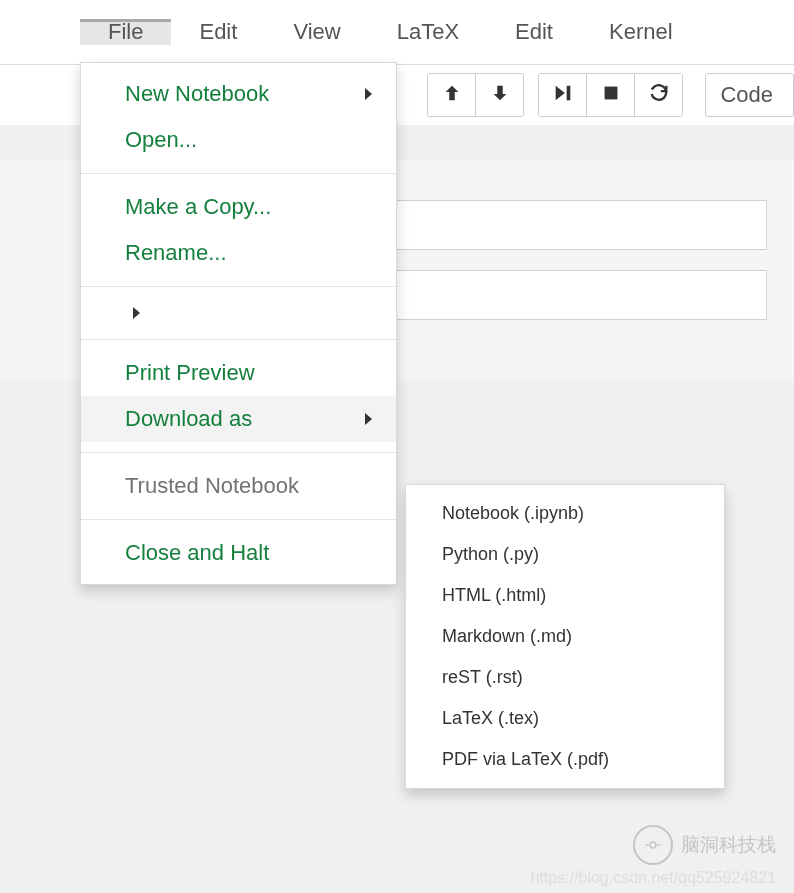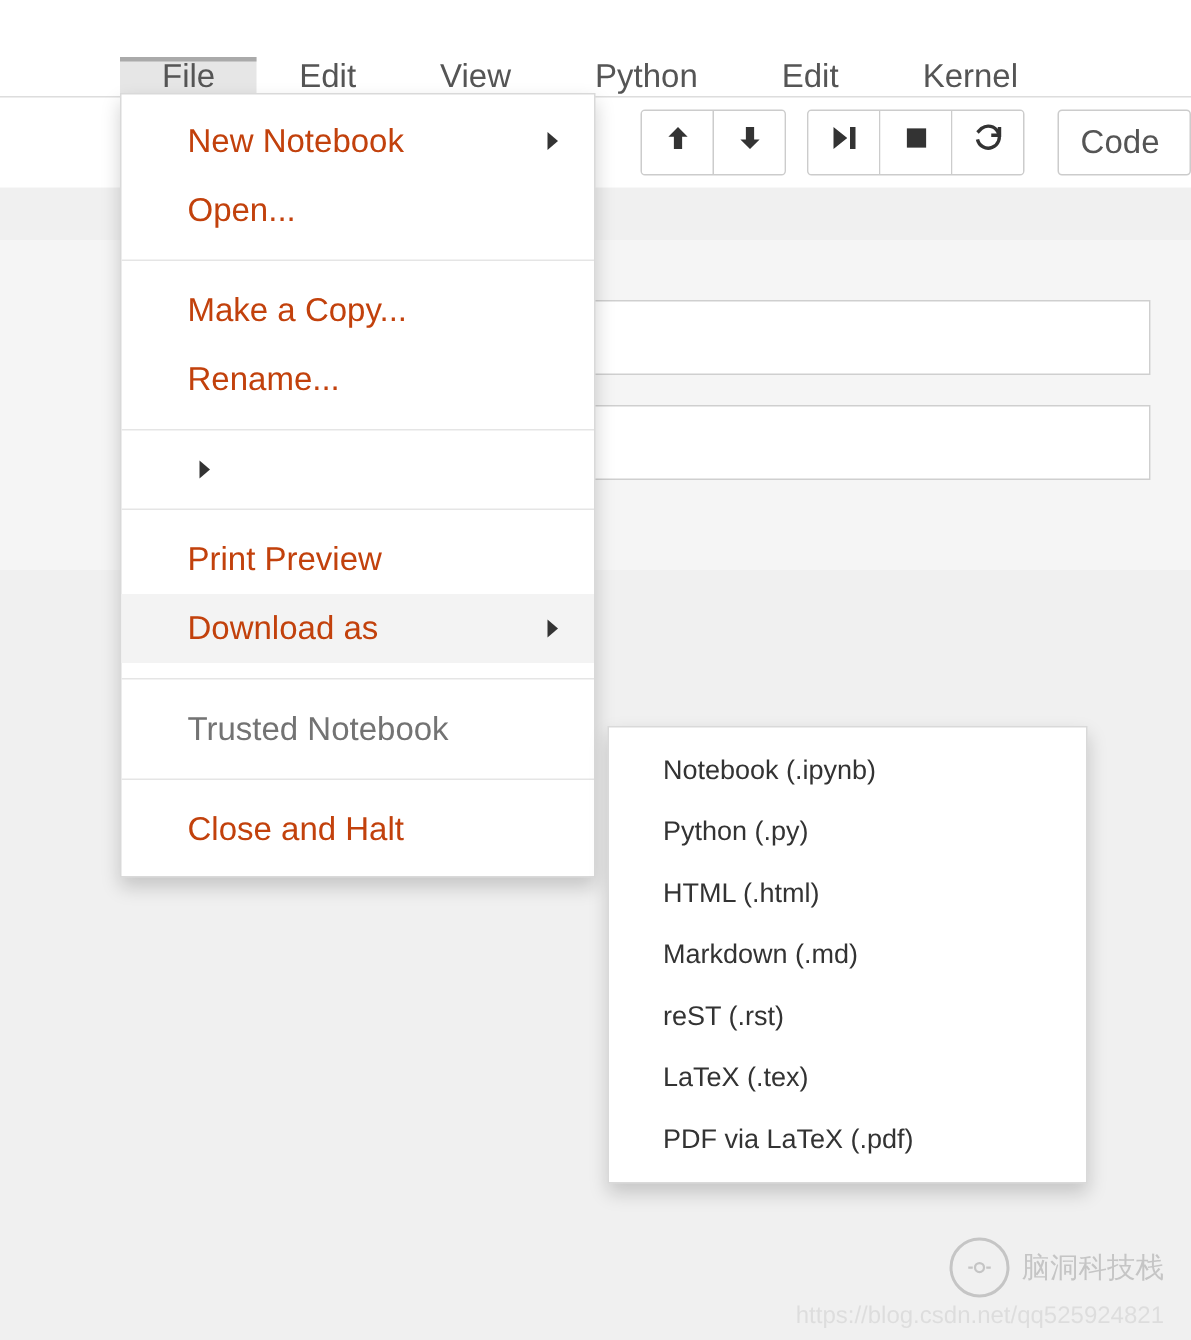--- a/index.html
+++ b/index.html
@@ -19,21 +19,21 @@
       width: 100%;
       height: 100%;
     }
     .menubar {
       background: #fff;
       padding: 0;
       position: relative;
       height: 64px;
       border-bottom: 1px solid #ddd;
       display: flex;
-      align-items: flex-end;
+      align-items: center;
     }
     .menubar-spacer {
       width: 80px;
     }
     .menu-item {
       display: flex;
       align-items: center;
       justify-content: center;
       padding: 0 28px;
       color: #555;
@@ -109,21 +109,21 @@
       background: #fff;
       border: 1px solid rgba(0,0,0,0.15);
       box-shadow: 0 6px 12px rgba(0,0,0,0.18);
       padding: 8px 0;
     }
     .dropdown-item {
       display: flex;
       align-items: center;
       justify-content: space-between;
       padding: 10px 24px 10px 44px;
-      color: #c2410c;
+      color: #15803d;
       font-size: 22px;
       white-space: nowrap;
     }
     .dropdown-item.hover {
       background: #f3f3f3;
     }
     .dropdown-item.disabled {
       color: #737373;
     }
     .dropdown-divider {
@@ -190,21 +190,21 @@
     <div class="menu-item active">
         <span>File</span>
       </div>
     <div class="menu-item">
         <span>Edit</span>
       </div>
     <div class="menu-item">
         <span>View</span>
       </div>
     <div class="menu-item">
-        <span>Python</span>
+        <span>LaTeX</span>
       </div>
     <div class="menu-item">
         <span>Edit</span>
       </div>
     <div class="menu-item">
         <span>Kernel</span>
       </div>
   </div>
 
   <div class="toolbar">

